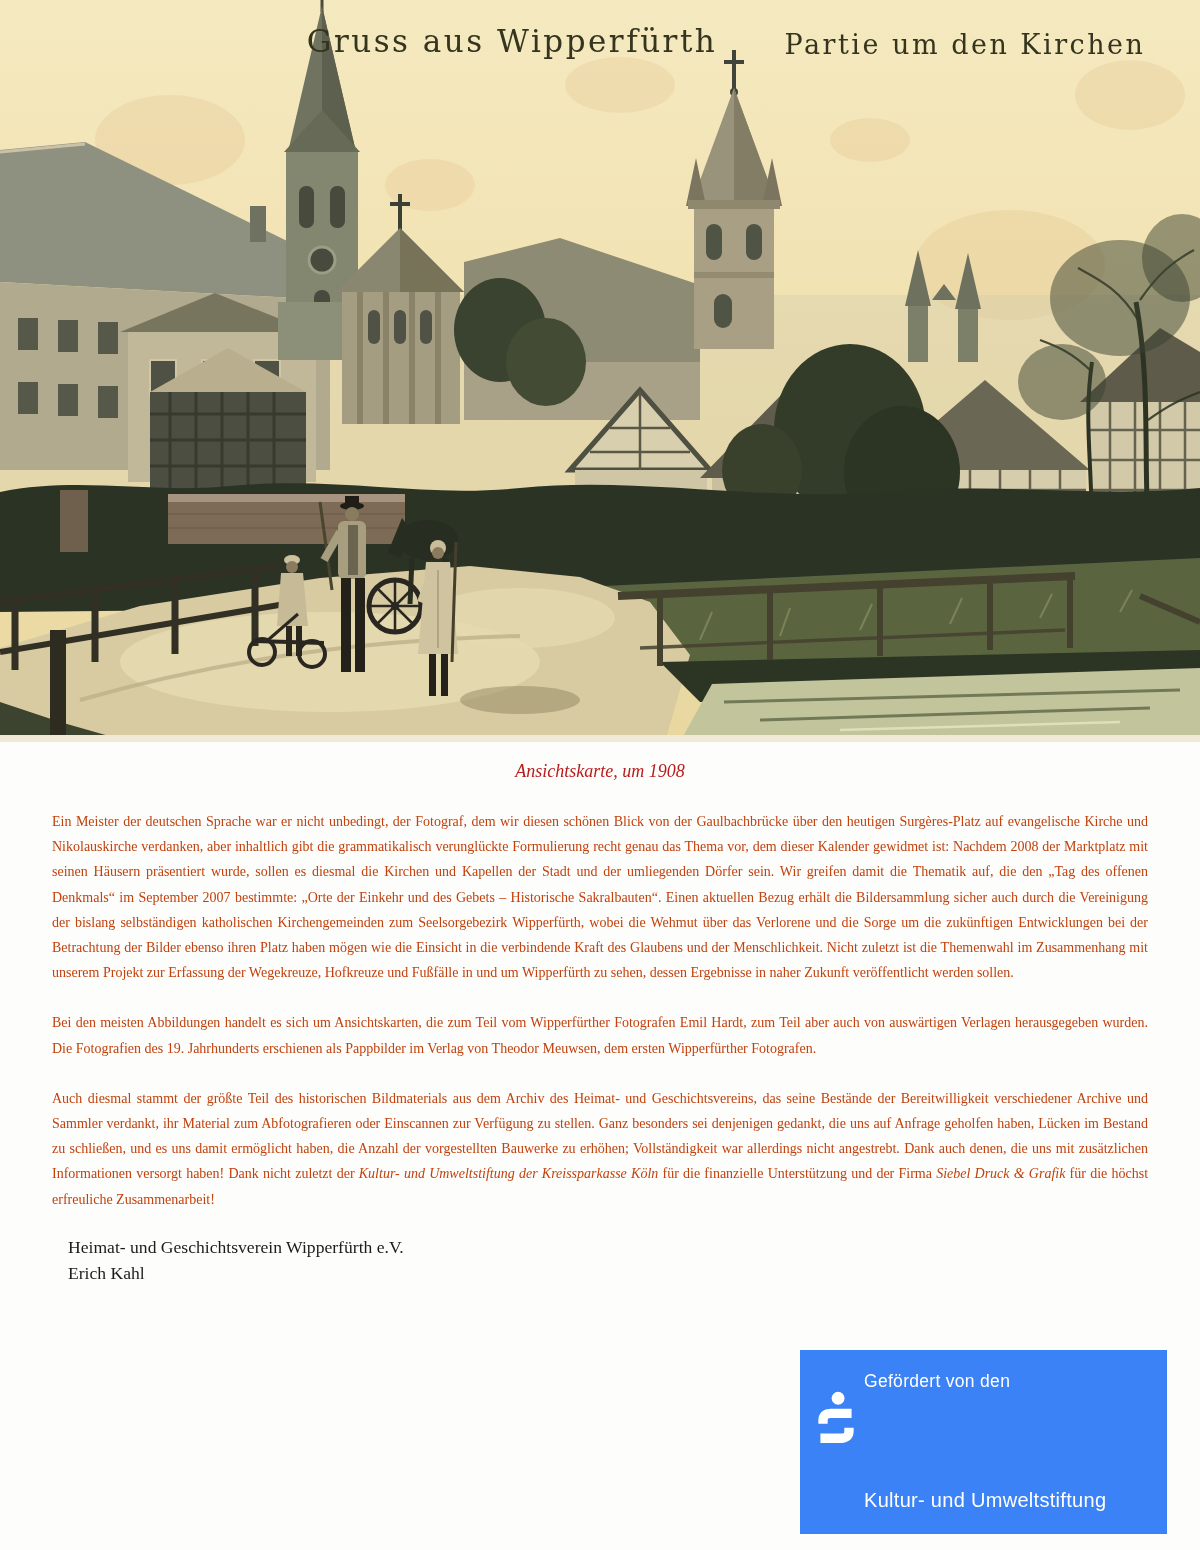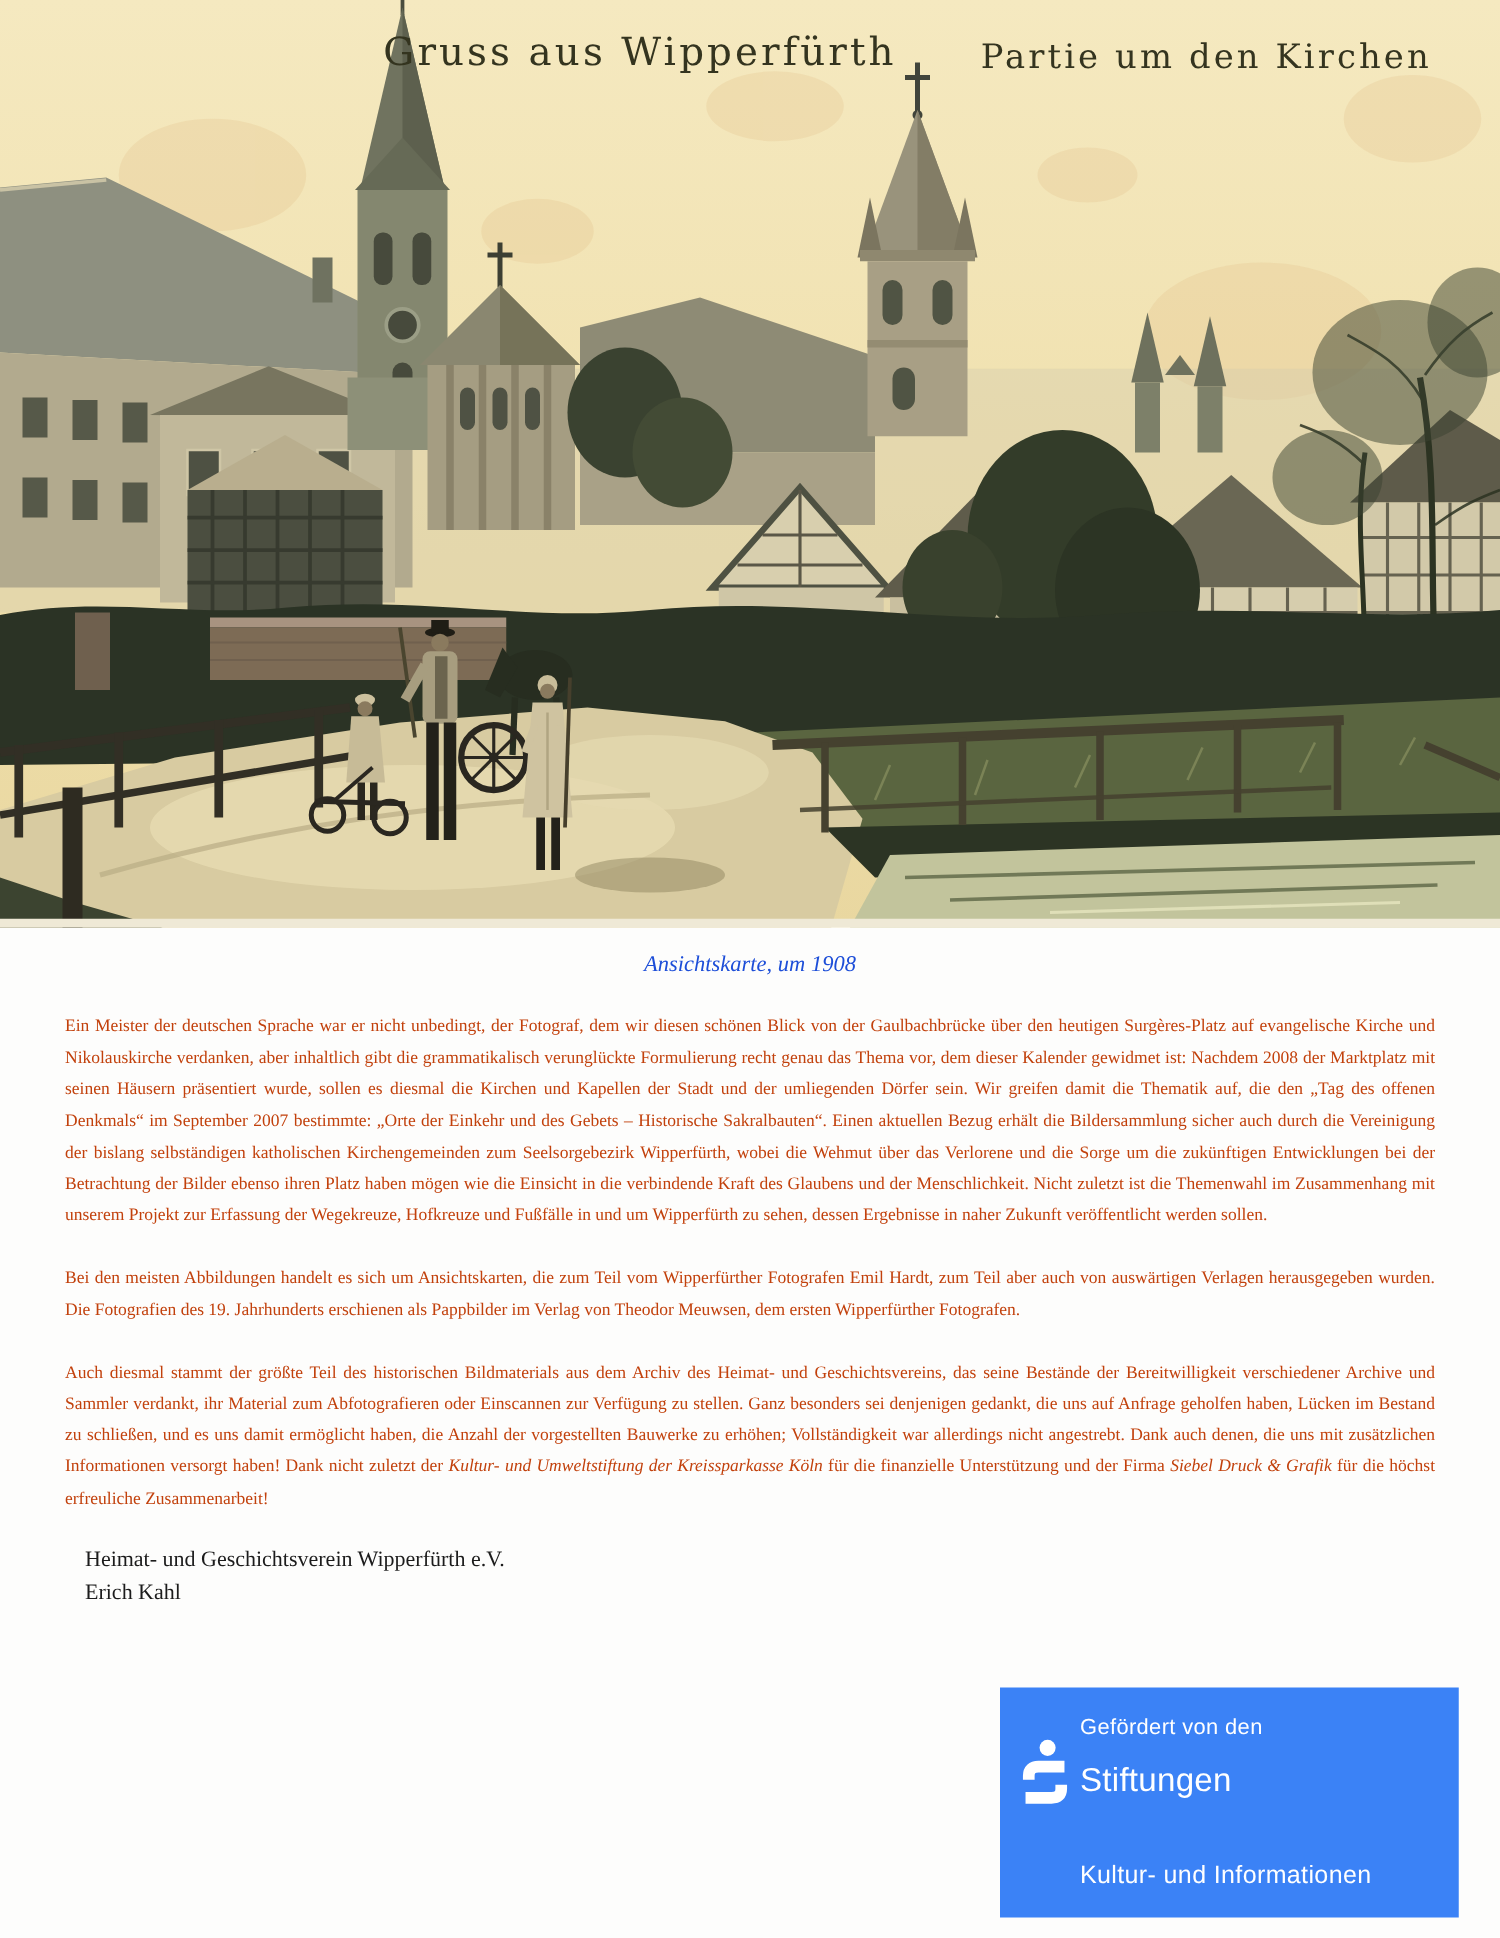--- a/index.html
+++ b/index.html
@@ -5,21 +5,21 @@
   html,body{margin:0;padding:0;}
   body{
     width:1200px;height:1550px;background:#ffffff;
     font-family:"Liberation Serif", serif;color:#1b1b1b;
   }
   .page{position:relative;width:1200px;height:1550px;background:#fdfdfc;overflow:hidden;}
   .postcard{margin:0;width:1160px;height:742px;display:block;}
   .postcard svg{display:block;}
   .pc-title{font-family:"DejaVu Serif", serif;fill:#34341f;letter-spacing:2.5px;}
   .caption{
-    text-align:center;font-style:italic;font-size:18px;margin-top:19px;color:#1d4ed8;
+    text-align:center;font-style:italic;font-size:18px;margin-top:19px;color:#b91c1c;
   }
   .article{
     padding:0 52px;text-align:justify;font-size:14px;line-height:25.2px;color:#c2410c;
   }
   .article p{margin:0 0 25px 0;}
   .article p:first-child{margin-top:27px;}
   .signature{
     padding:0 68px;font-size:17.6px;line-height:26px;color:#1c1c1c;margin-top:-3px;
   }
   .sponsor{
@@ -356,18 +356,17 @@
   </div>
 
   <div class="sponsor">
     <div class="preline">Gefördert von den</div>
     <svg class="logo" viewBox="0 0 36 52" xmlns="http://www.w3.org/2000/svg">
       <circle cx="20" cy="7" r="6.2" fill="#ffffff"></circle>
       <path d="M33,21.5 H13 Q5.5,21.5 5.5,28.5 V31.5" fill="none" stroke="#ffffff" stroke-width="9"></path>
       <path d="M3,45.5 H23 Q30.5,45.5 30.5,38.5 V35.5" fill="none" stroke="#ffffff" stroke-width="9"></path>
     </svg>
     <div class="name">
-      <div>Stiftungen</div>
     </div>
-    <div class="subline">Kultur- und Informationen</div>
+    <div class="subline">Kultur- und Umweltstiftung</div>
   </div>
 
 </div>
 
 </body></html>

